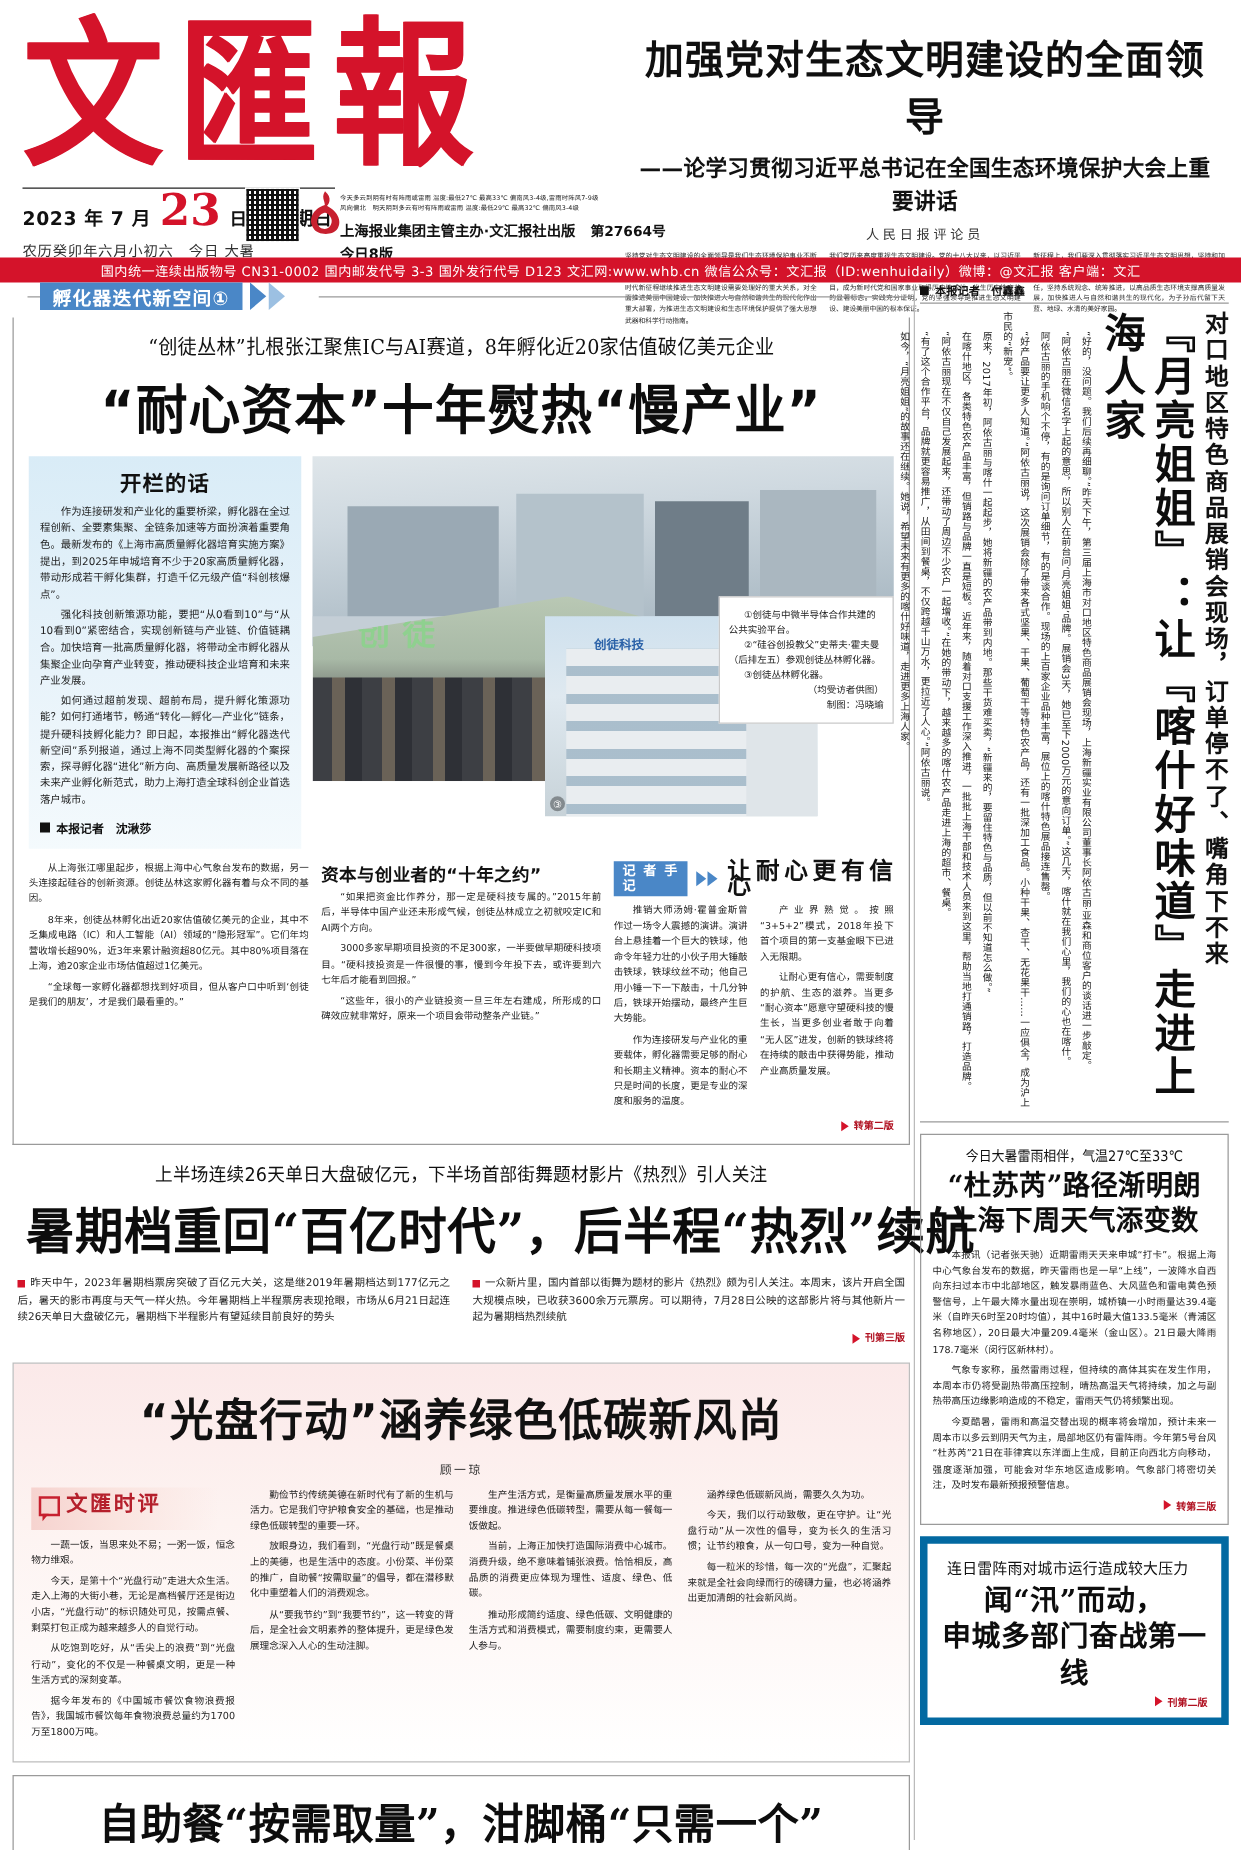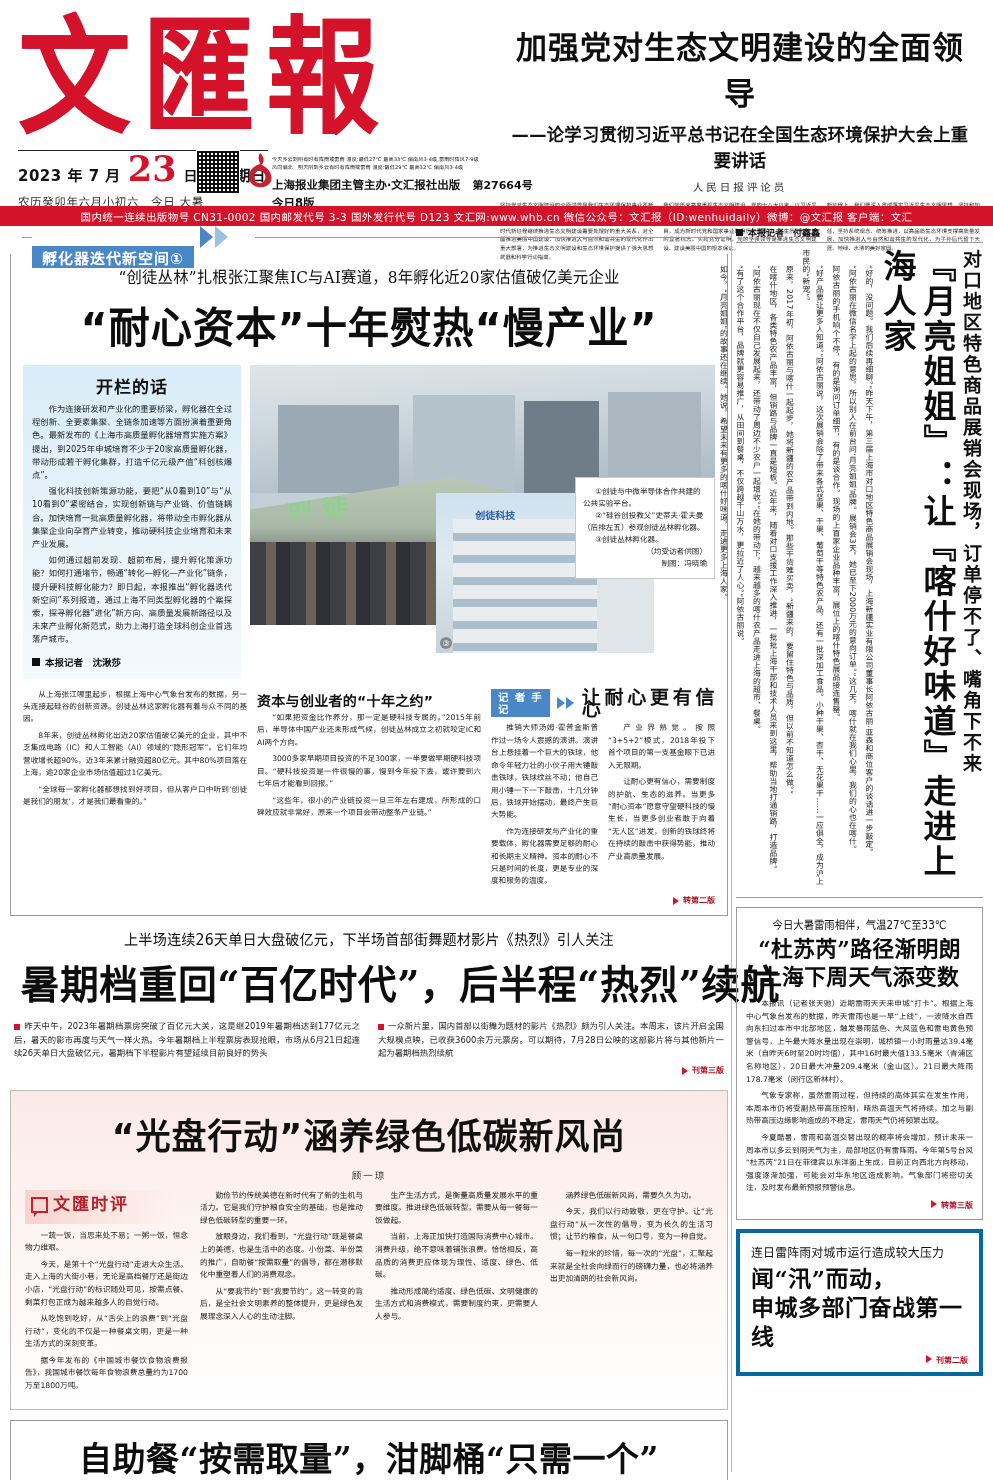--- a/index.html
+++ b/index.html
@@ -66,21 +66,21 @@
   
   .body-wrap{position:absolute;left:0;top:226px;width:993px;height:1254px;}
   .col-left{position:absolute;left:10px;top:0;width:718px;}
   .col-right{position:absolute;left:736px;top:0;width:247px;}
   .vrule{position:absolute;left:731px;top:6px;width:1px;height:1240px;background:#bbb;}
 
   
   .secbanner{position:relative;height:26px;margin-bottom:2px;}
   .secbanner .tag{position:absolute;left:22px;top:0;height:22px;background:#4a87c7;
     color:#fff;font-size:15px;font-weight:700;padding:0 10px;display:flex;align-items:center;
-    letter-spacing:1px;margin-top:20px;}
+    letter-spacing:1px;}
   .secbanner .chev{position:absolute;top:0;height:22px;display:flex;align-items:center;}
   .chev i{display:block;width:0;height:0;border-top:11px solid transparent;
     border-bottom:11px solid transparent;border-left:13px solid #4a87c7;margin-right:2px;}
   .chev i.pale{border-left-color:#9cc0e2;}
   .secbanner .rule{position:absolute;left:245px;right:0;top:11px;height:1px;background:#9a9a9a;}
   .secbanner .lcorner{position:absolute;left:12px;top:11px;width:10px;height:1px;background:#9a9a9a;}
 
   .box-lead{border:1px solid #9a9a9a;border-top:none;padding:10px 12px 8px;position:relative;}
   .lead-kicker{font-size:16.5px;text-align:center;color:#111;letter-spacing:.2px;
     font-family:"DejaVu Serif","Liberation Serif",serif;font-weight:500;white-space:nowrap;
@@ -182,21 +182,21 @@
   .r-sep{height:1px;background:#9a9a9a;margin:8px 0 9px;}
   .wbox{border:1px solid #9a9a9a;padding:8px 9px 9px;}
   .wkick{font-size:11.5px;text-align:center;color:#111;white-space:nowrap;
      transform:scaleX(.9);}
   .wttl{font-size:22.5px;font-weight:700;text-align:center;color:#0d0d0d;
      line-height:28px;margin-top:3px;letter-spacing:.3px;
      font-family:"DejaVu Serif","Liberation Serif",serif;transform:scaleX(.97);}
   .wbody{font-size:7.6px;line-height:12.6px;color:#222;text-align:justify;margin-top:7px;}
   .wbody p{margin:0 0 4px;text-indent:2em;}
 
-  .fbox{border:4px solid #0369a1;padding:9px 11px 7px;margin-top:9px;}
+  .fbox{border:6px solid #0369a1;padding:9px 11px 7px;margin-top:9px;text-align:center;}
   .fkick{font-size:12.5px;color:#111;letter-spacing:.2px;white-space:nowrap;
      transform:scaleX(.95);transform-origin:left;}
   .fttl{font-size:23px;font-weight:700;color:#0d0d0d;line-height:29px;margin-top:3px;
      font-family:"DejaVu Serif","Liberation Serif",serif;letter-spacing:.5px;}
 </style>
 </head>
 <body>
 
 <div class="page">
 

